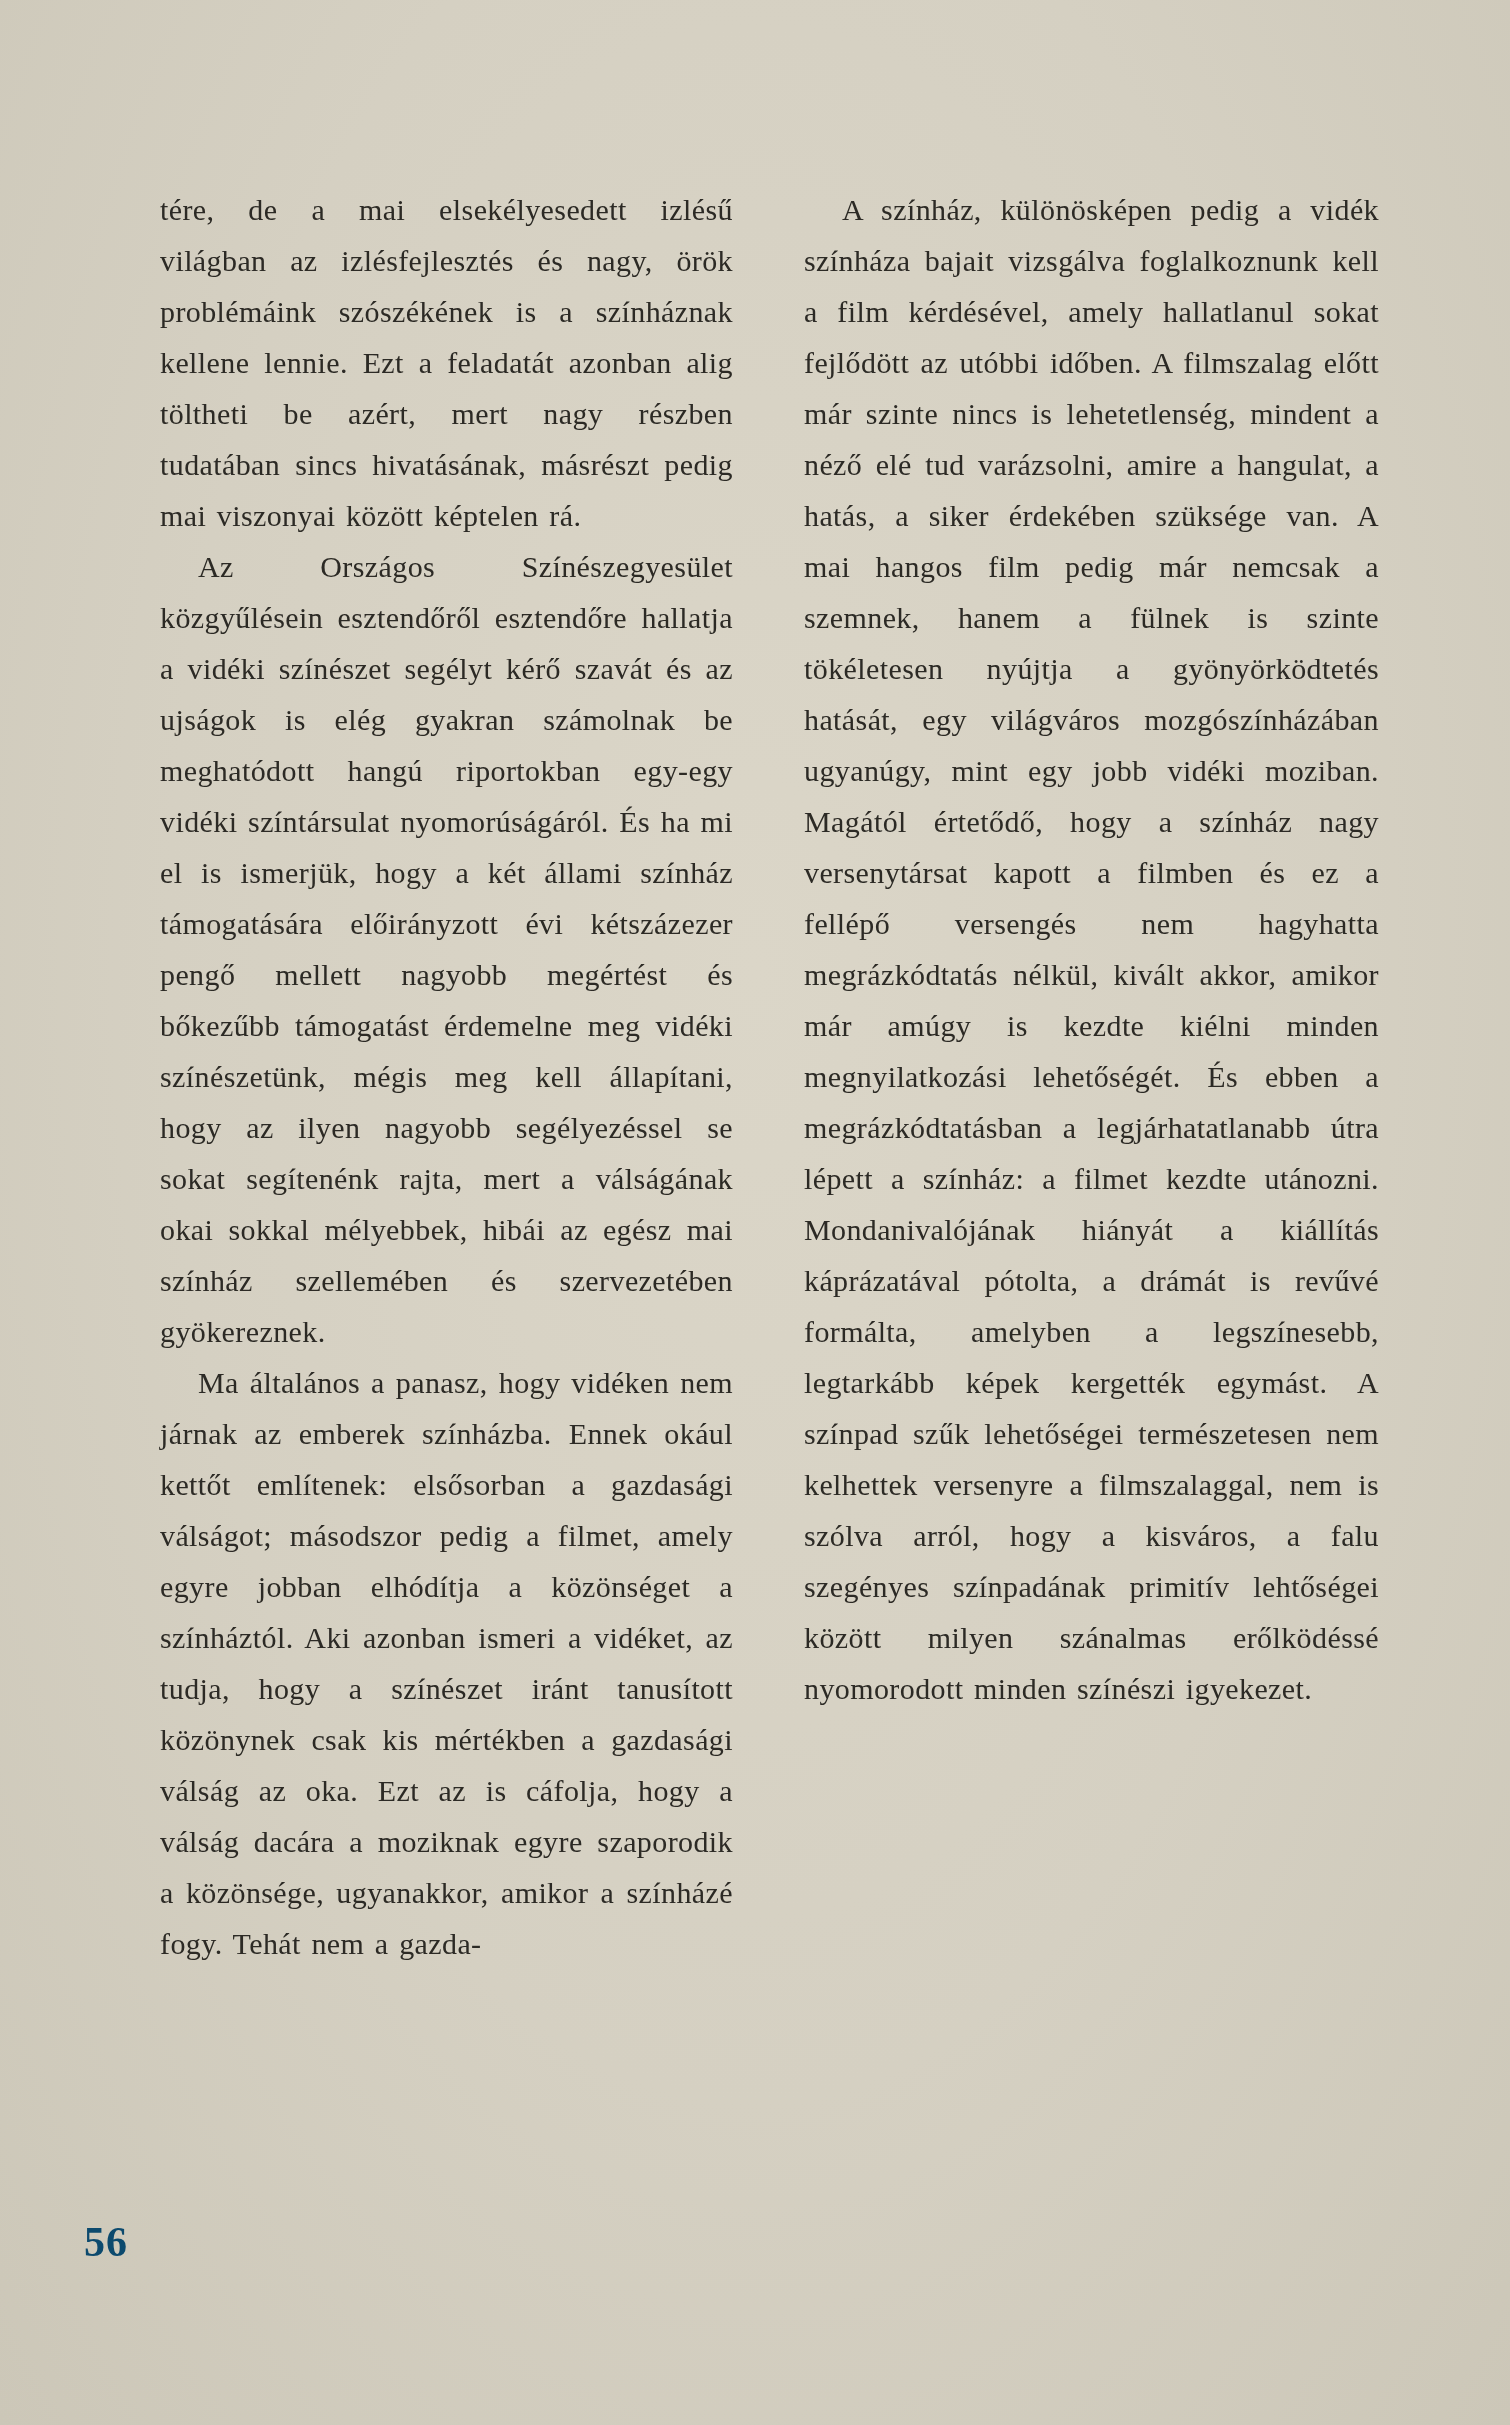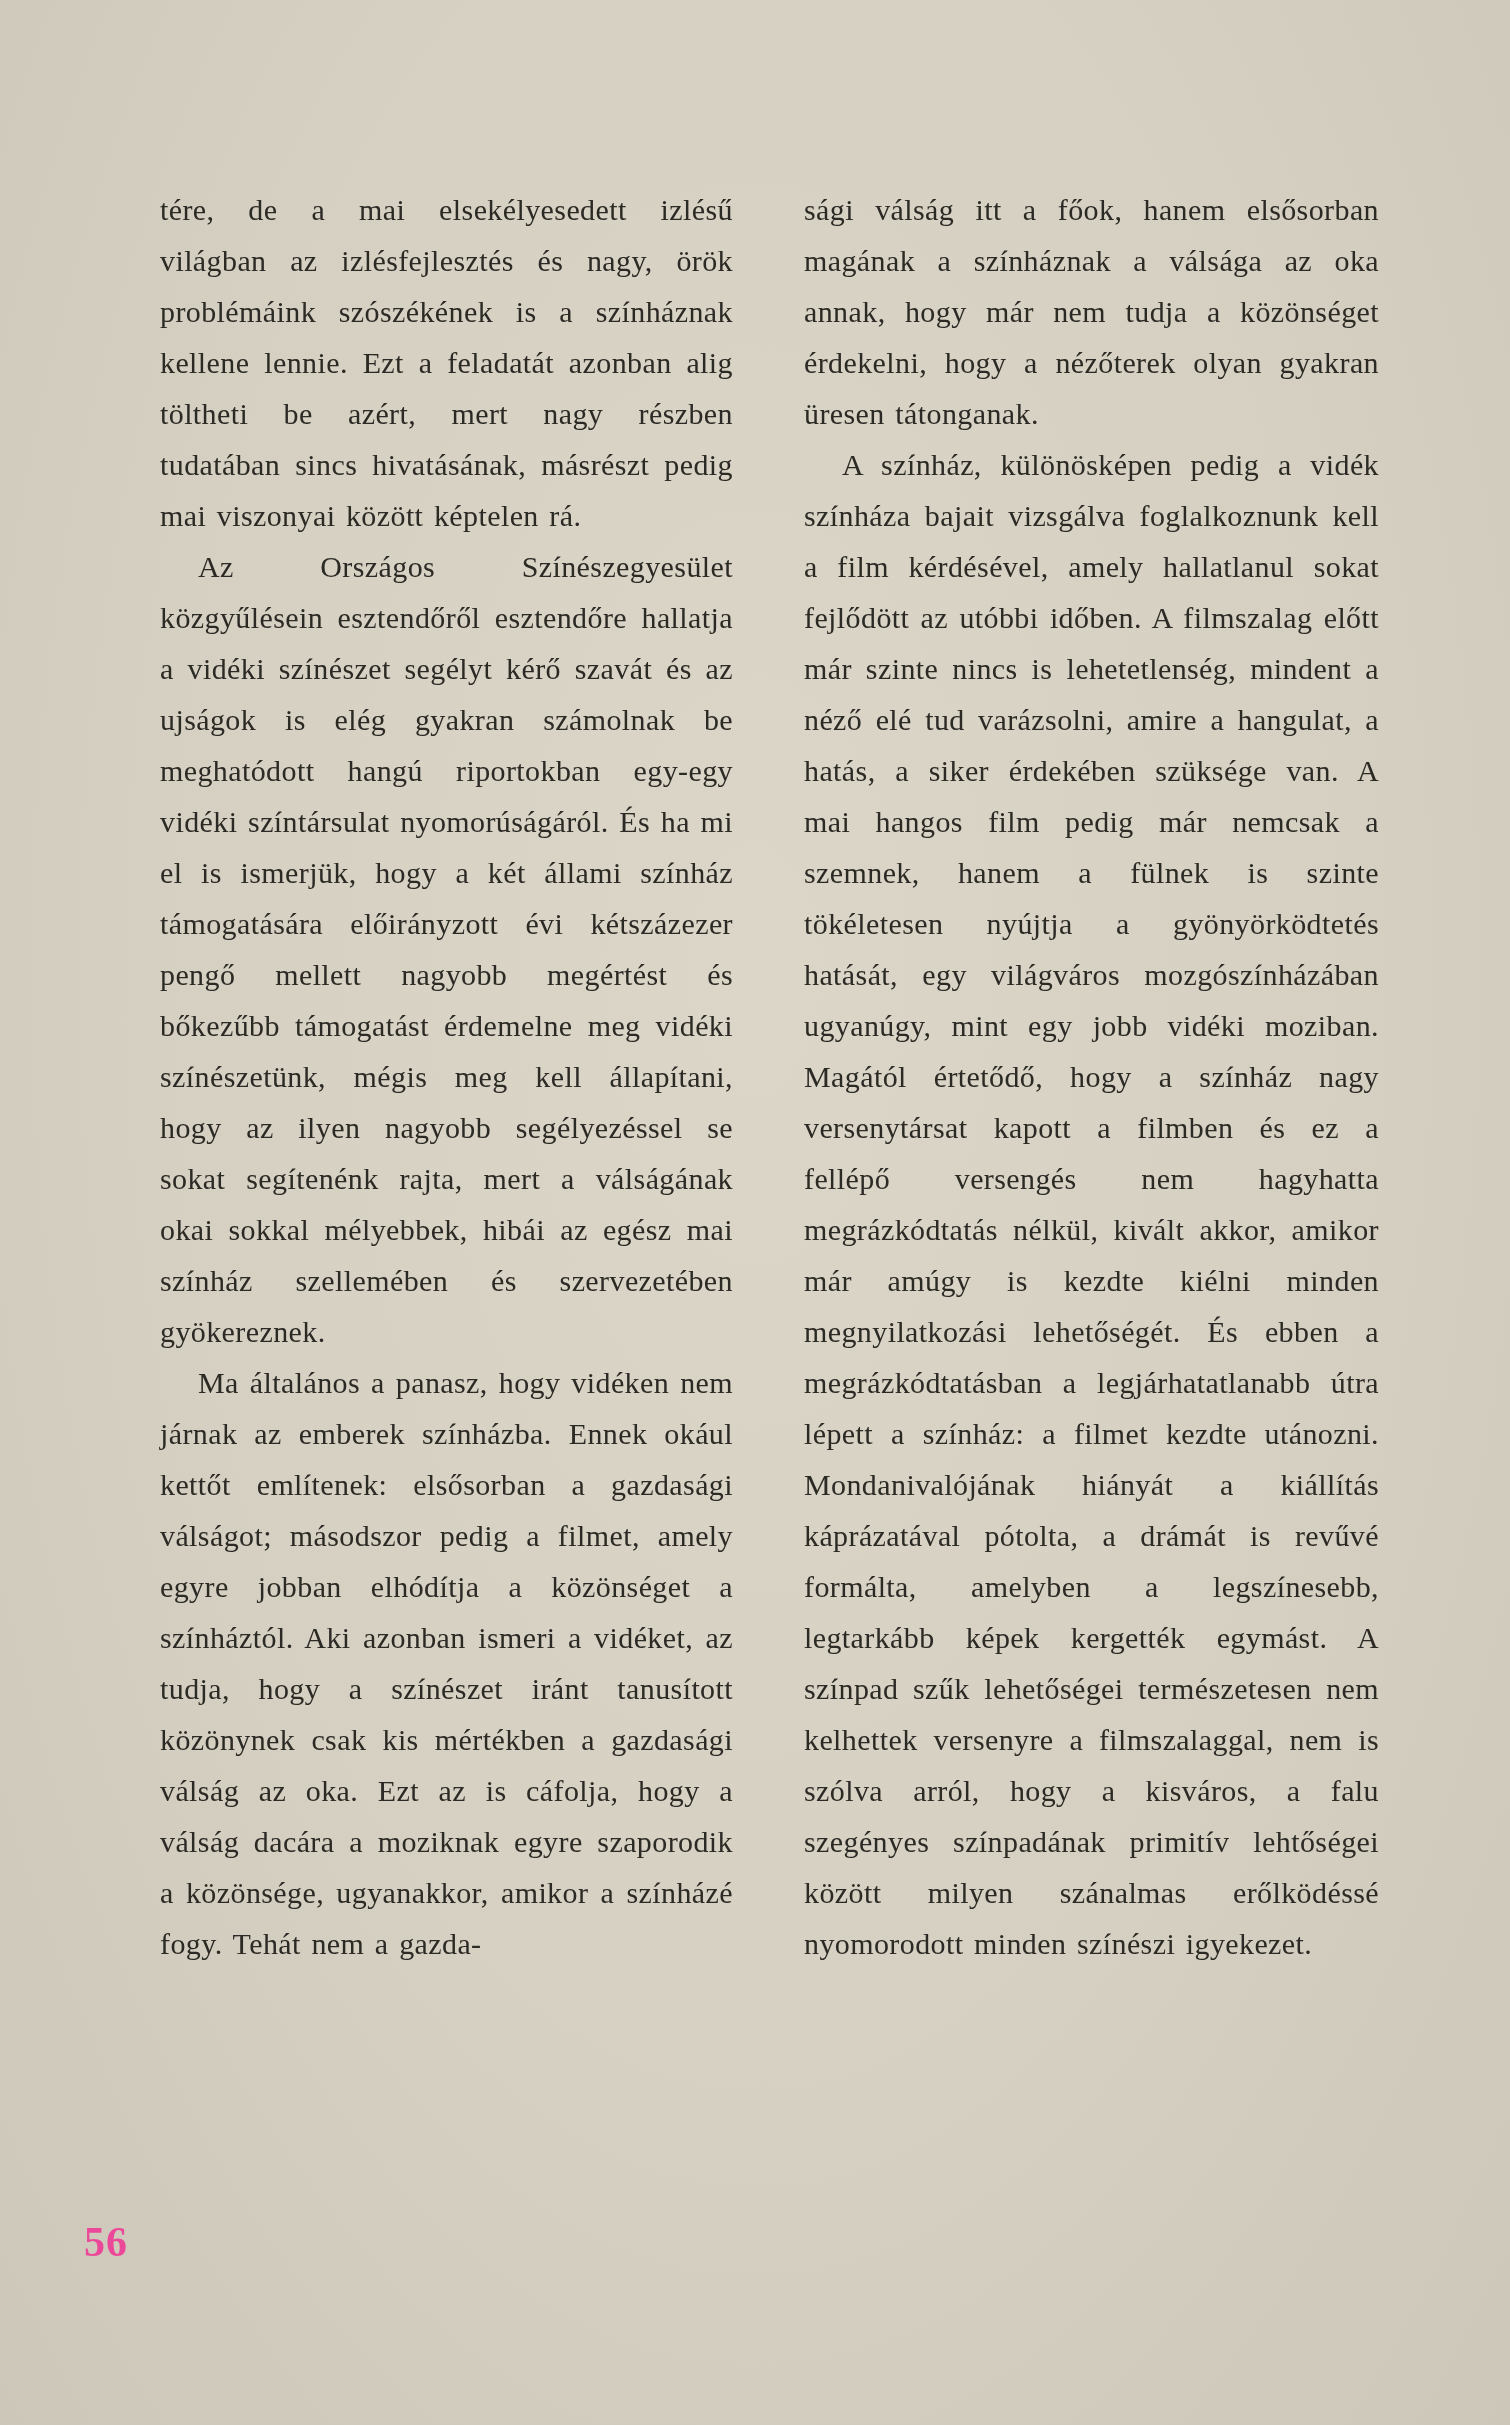--- a/index.html
+++ b/index.html
@@ -38,36 +38,35 @@
     -webkit-hyphens: none;
   }
   .col p.indent { text-indent: 38px; }
   .page-number {
     position: absolute;
     left: 84px;
     top: 2218px;
     font-family: "Liberation Serif", "DejaVu Serif", serif;
     font-weight: 700;
     font-size: 42px;
-    color: #ec4899;
+    color: #0c4a6e;
     letter-spacing: 0.9px;
   }
 </style>
 </head>
 <body>
 
 <div class="page">
 
   <div class="col col-left">
     <p class="no-indent">tére, de a mai elsekélyesedett izlésű világban az izlésfejlesztés és nagy, örök problémáink szószékének is a színháznak kellene lennie. Ezt a feladatát azonban alig töltheti be azért, mert nagy részben tudatában sincs hivatásának, másrészt pedig mai viszonyai között képtelen rá.</p>
     <p class="indent">Az Országos Színészegyesület közgyűlésein esztendőről esztendőre hallatja a vidéki színészet segélyt kérő szavát és az ujságok is elég gyakran számolnak be meghatódott hangú riportokban egy-egy vidéki színtársulat nyomorúságáról. És ha mi el is ismerjük, hogy a két állami színház támogatására előirányzott évi kétszázezer pengő mellett nagyobb megértést és bőkezűbb támogatást érdemelne meg vidéki színészetünk, mégis meg kell állapítani, hogy az ilyen nagyobb segélyezéssel se sokat segítenénk rajta, mert a válságának okai sokkal mélyebbek, hibái az egész mai színház szellemében és szervezetében gyökereznek.</p>
     <p class="indent">Ma általános a panasz, hogy vidéken nem járnak az emberek színházba. Ennek okául kettőt említenek: elsősorban a gazdasági válságot; másodszor pedig a filmet, amely egyre jobban elhódítja a közönséget a színháztól. Aki azonban ismeri a vidéket, az tudja, hogy a színészet iránt tanusított közönynek csak kis mértékben a gazdasági válság az oka. Ezt az is cáfolja, hogy a válság dacára a moziknak egyre szaporodik a közönsége, ugyanakkor, amikor a színházé fogy. Tehát nem a gazda-</p>
   </div>
 
   <div class="col col-right">
-    <p class="no-indent">sági válság itt a főok, hanem elsősorban magának a színháznak a válsága az oka annak, hogy már nem tudja a közönséget érdekelni, hogy a nézőterek olyan gyakran üresen tátonganak.</p>
     <p class="indent">A színház, különösképen pedig a vidék színháza bajait vizsgálva foglalkoznunk kell a film kérdésével, amely hallatlanul sokat fejlődött az utóbbi időben. A filmszalag előtt már szinte nincs is lehetetlenség, mindent a néző elé tud varázsolni, amire a hangulat, a hatás, a siker érdekében szüksége van. A mai hangos film pedig már nemcsak a szemnek, hanem a fülnek is szinte tökéletesen nyújtja a gyönyörködtetés hatását, egy világváros mozgószínházában ugyanúgy, mint egy jobb vidéki moziban. Magától értetődő, hogy a színház nagy versenytársat kapott a filmben és ez a fellépő versengés nem hagyhatta megrázkódtatás nélkül, kivált akkor, amikor már amúgy is kezdte kiélni minden megnyilatkozási lehetőségét. És ebben a megrázkódtatásban a legjárhatatlanabb útra lépett a színház: a filmet kezdte utánozni. Mondanivalójának hiányát a kiállítás káprázatával pótolta, a drámát is revűvé formálta, amelyben a legszínesebb, legtarkább képek kergették egymást. A színpad szűk lehetőségei természetesen nem kelhettek versenyre a filmszalaggal, nem is szólva arról, hogy a kisváros, a falu szegényes színpadának primitív lehtőségei között milyen szánalmas erőlködéssé nyomorodott minden színészi igyekezet.</p>
   </div>
 
   <div class="page-number">56</div>
 
 </div>
 
 
 </body></html>

